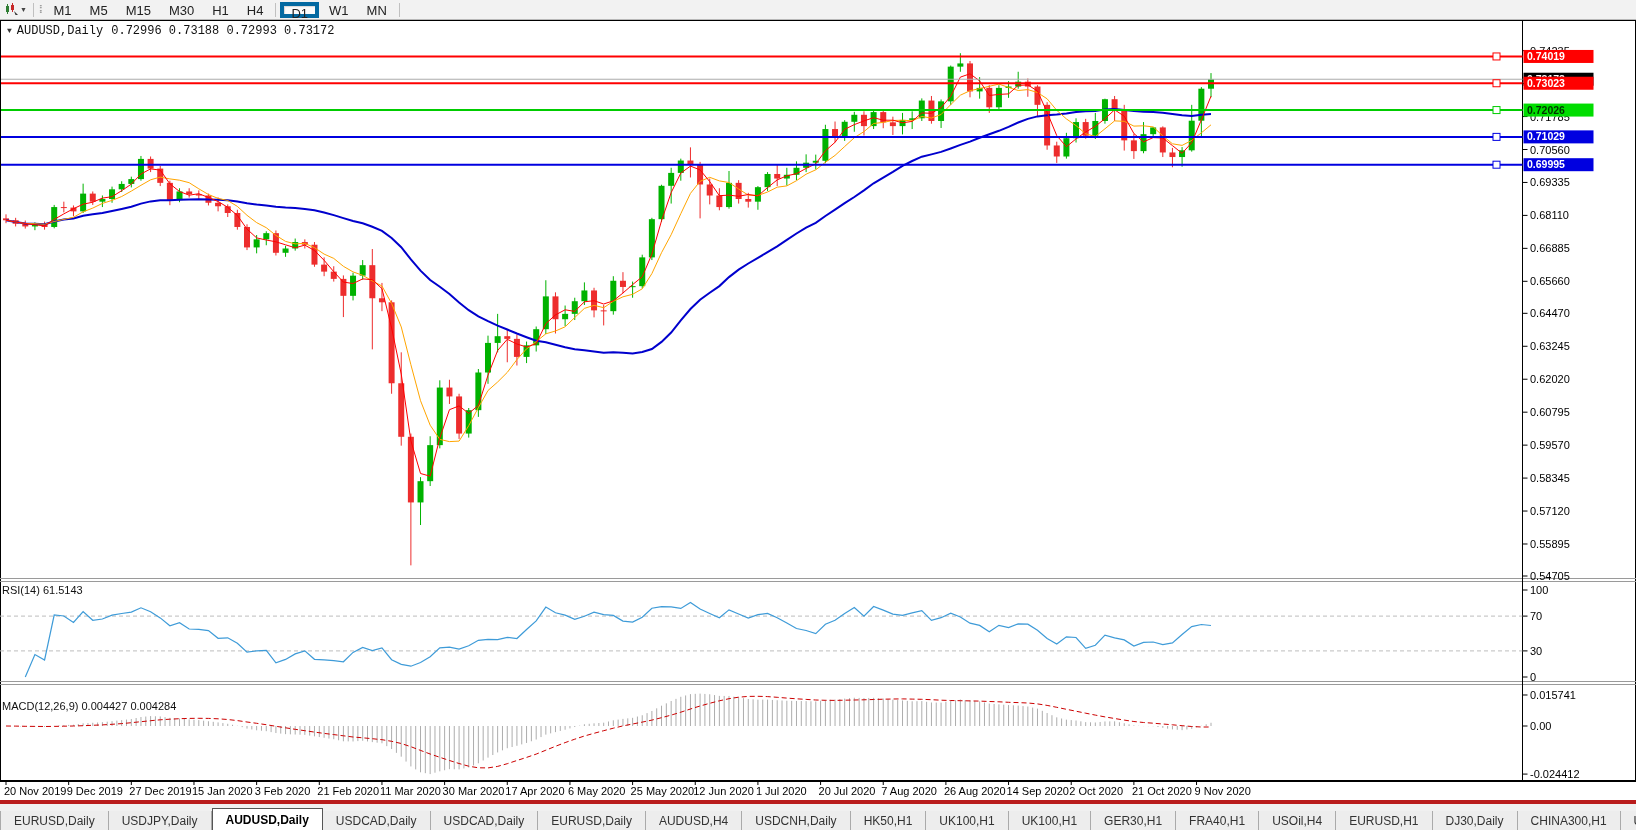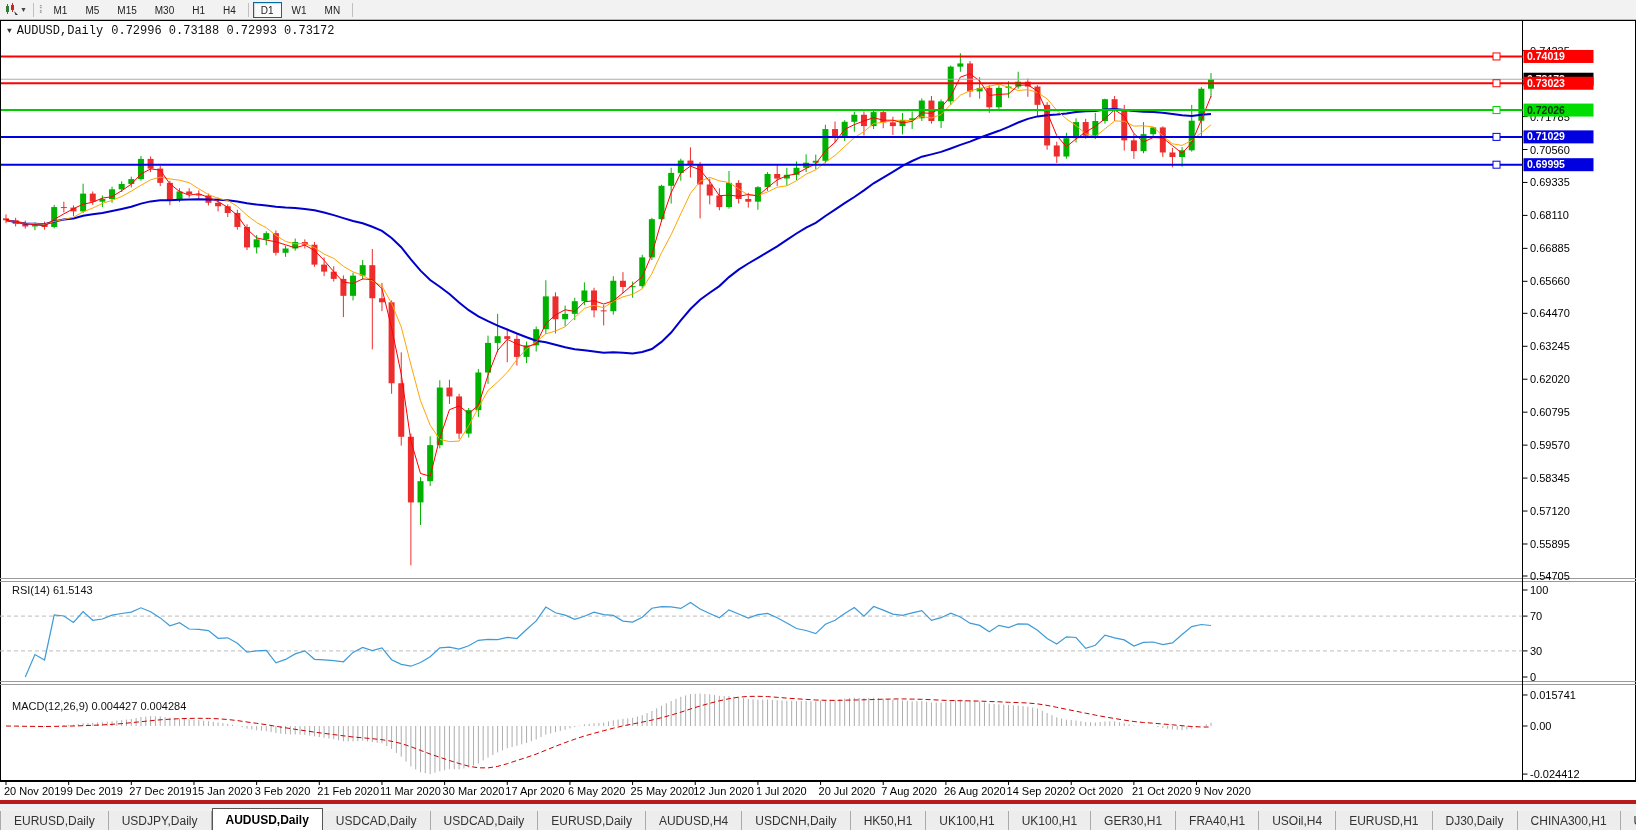--- a/index.html
+++ b/index.html
@@ -5,27 +5,27 @@
   html,body{margin:0;padding:0;background:#fff;width:1636px;height:830px;overflow:hidden;
     font-family:"Liberation Sans",sans-serif;-webkit-font-smoothing:none;position:relative;}
   
   .toolbar{position:absolute;left:0;top:0;width:1636px;height:19px;background:#f2f2f2;
     border-bottom:1px solid #b8b8b8;display:flex;align-items:center;font-size:11px;color:#222;z-index:5;}
   .tb-icon{width:16px;height:14px;margin-left:3px;display:inline-flex;align-items:center;justify-content:center;}
   .tb-caret{font-size:7px;color:#444;margin:0 3px 0 1px;}
   .tb-sep{width:1px;height:14px;background:#c0c0c0;margin:0 3px;}
   .tb-grip{color:#9a9a9a;font-size:10px;letter-spacing:-2px;margin:0 4px 0 2px;}
   .tf-btn{background:transparent;border:1px solid transparent;font-family:"Liberation Sans",sans-serif;
-    font-size:10px;color:#222;padding:1px 7px;margin:0 1px;height:16px;line-height:13px;cursor:default;}
-  .tf-btn.active{background:#fbfbfb;border:1px solid #0369a1;box-shadow:inset 1px 1px 1px #d8d8d8;}
+    font-size:13px;color:#222;padding:1px 7px;margin:0 1px;height:16px;line-height:13px;cursor:default;}
+  .tf-btn.active{background:#fbfbfb;border:4px solid #0369a1;box-shadow:inset 1px 1px 1px #d8d8d8;}
   
   .chart-title{position:absolute;left:7px;top:24px;font-size:12px;color:#111;z-index:4;font-family:Liberation Mono, monospace;}
   .chart-title .tri{font-size:8px;color:#333;margin-right:5px;vertical-align:1px;}
   .chart-title .sym{margin-right:8px;}
-  .pane-label{position:absolute;left:12px;font-size:11px;color:#111;z-index:4;}
+  .pane-label{position:absolute;left:2px;font-size:11px;color:#111;z-index:4;}
   #rsi-label{top:584px;}
   #macd-label{top:688px;margin-top:12px;}
   
   .tabbar{position:absolute;left:0;top:800px;width:1636px;height:30px;background:#f0f0f0;
     border-top:4px solid #b91c1c;display:flex;align-items:flex-end;z-index:5;}
   .tab{height:21px;line-height:21px;padding:0 13px;font-size:12px;color:#333;background:#ededed;
     border-right:1px solid #aaa;margin-bottom:2px;white-space:nowrap;cursor:default;}
   .tab:first-child{border-left:1px solid #aaa;}
   .tab.active{background:#fff;color:#000;font-weight:bold;border:1px solid #555;height:23px;line-height:23px;margin-bottom:1px;}
   svg text{font-family:"Liberation Sans",sans-serif;}

